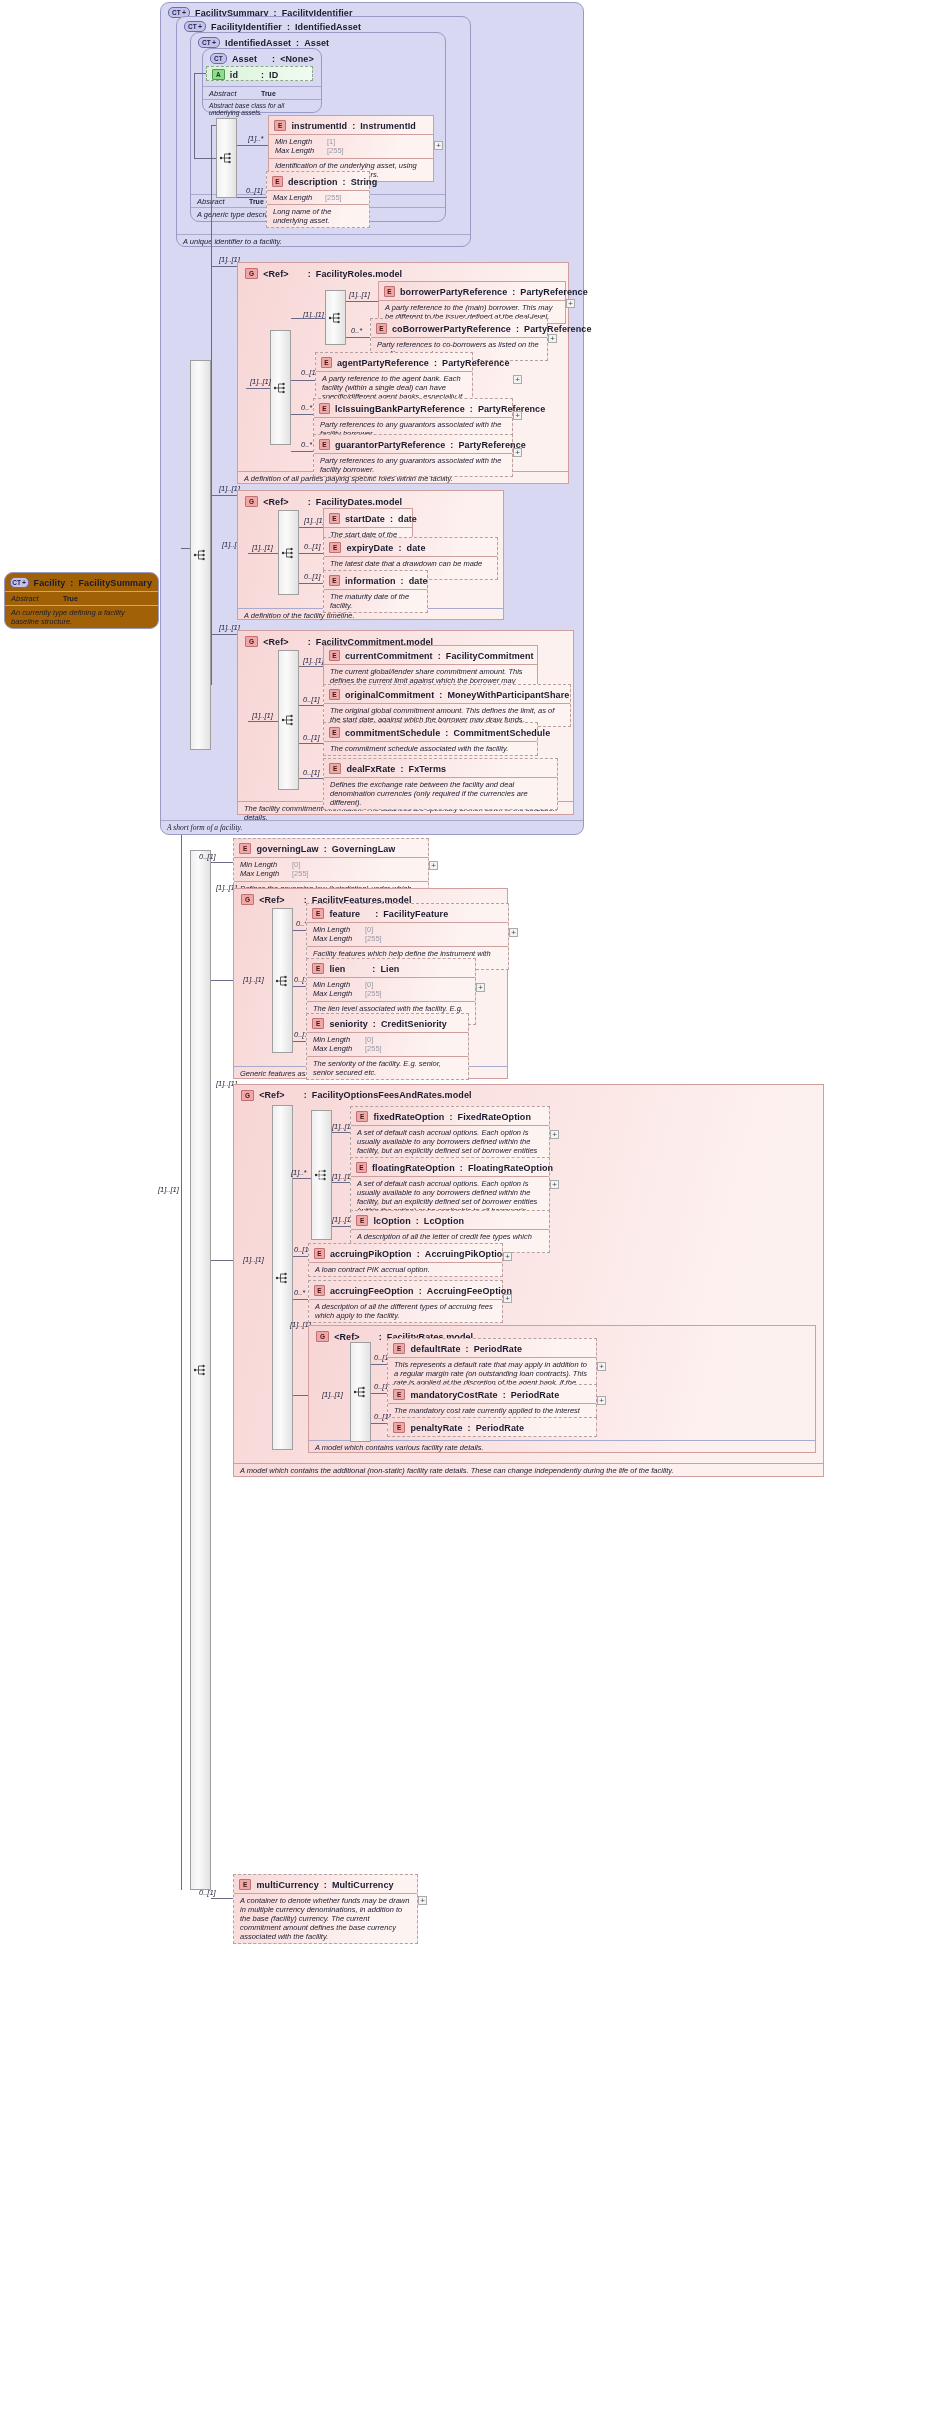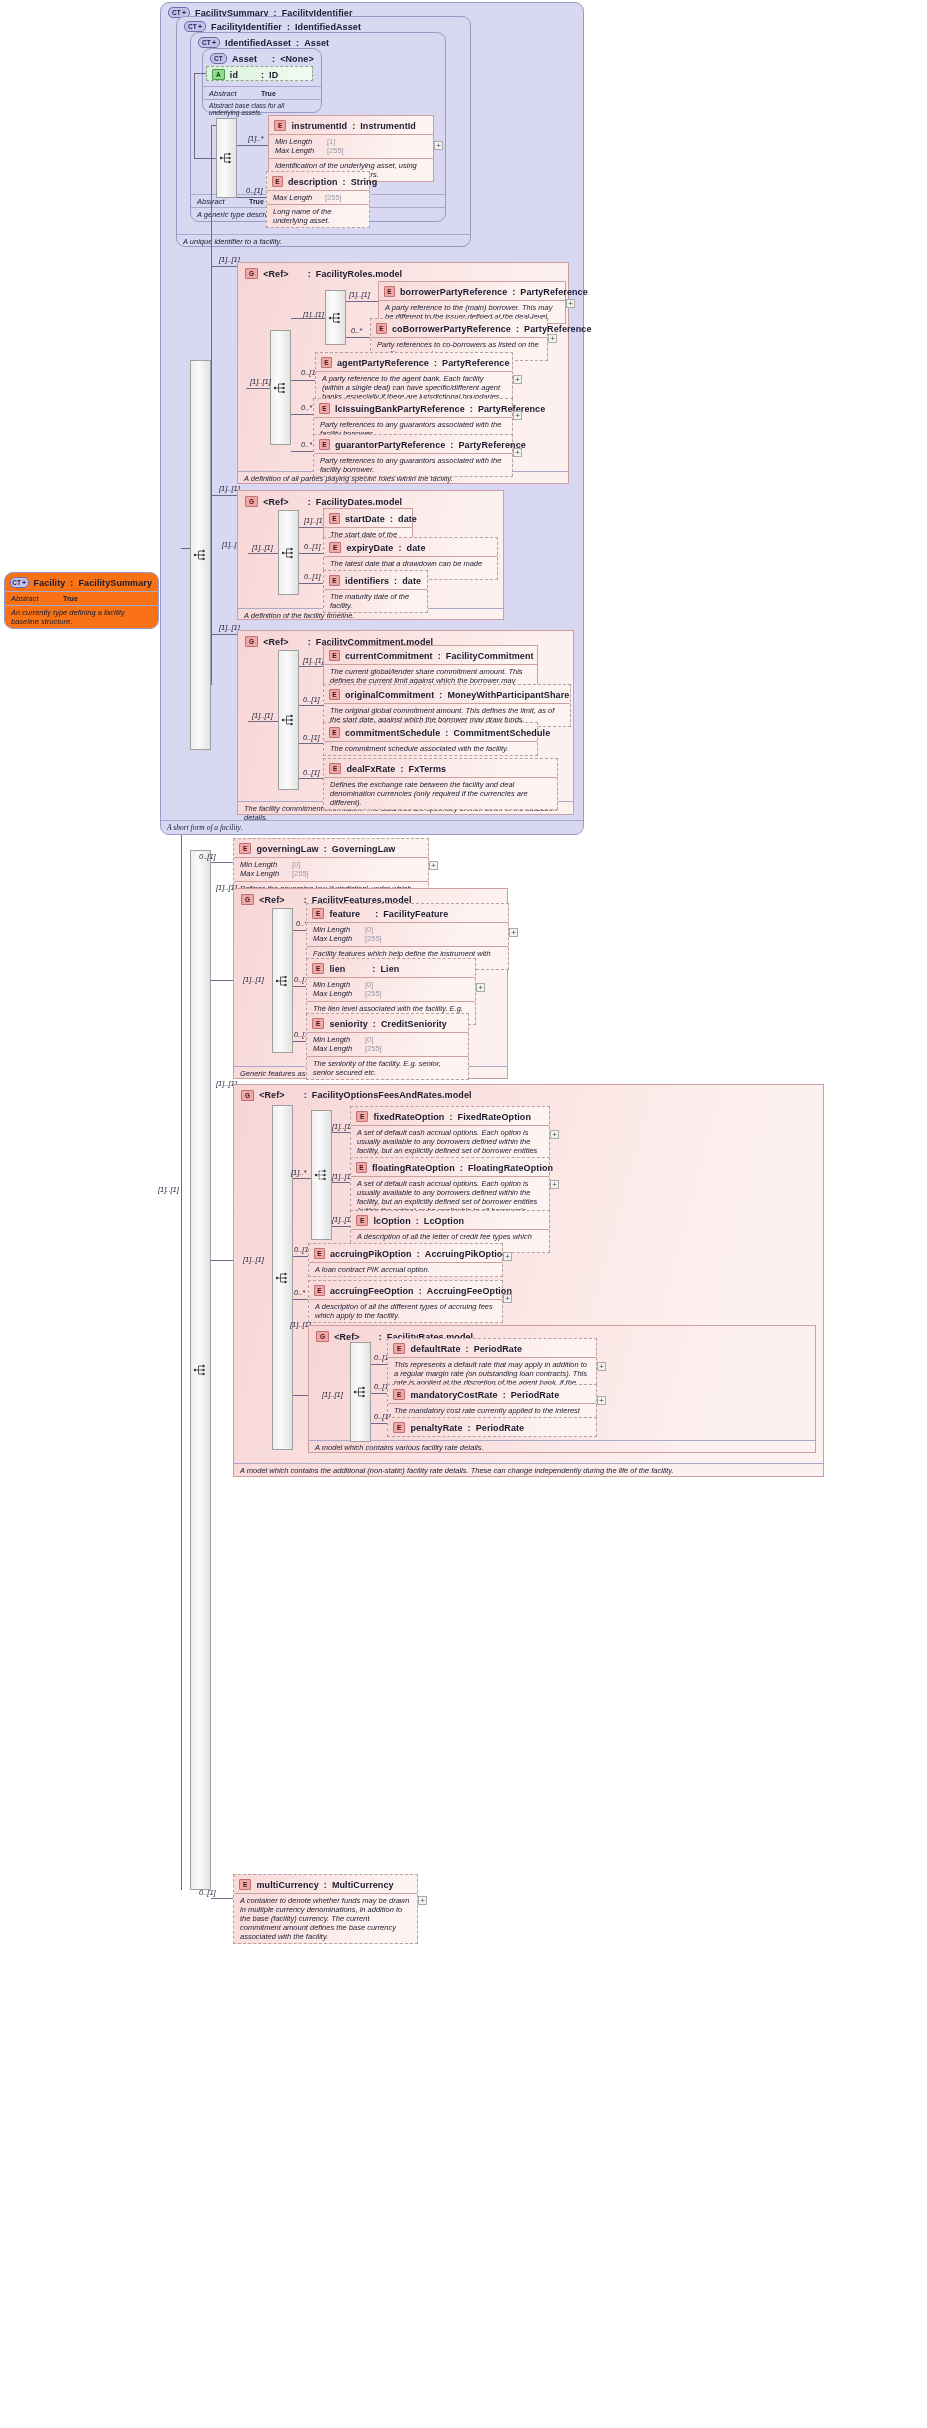--- a/index.html
+++ b/index.html
@@ -6,21 +6,21 @@
   html, body { margin:0; padding:0; background:#fff; }
   body {
     width:927px; height:2428px; position:relative;
     font-family:"Liberation Sans", sans-serif;
     font-size:8px; color:#1a1a2e;
   }
 
   
   .ct-wrap{ position:absolute; border:1px solid #9a9ac6; border-radius:9px;
             background:#d8d8f2; }
-  .ct-wrap.solid{ background:#f97316; }
+  .ct-wrap.solid{ background:#a16207; }
   .hdr{ display:flex; align-items:center; gap:5px; padding:4px 6px 3px 5px;
         font-size:9px; font-weight:bold; letter-spacing:.1px; white-space:nowrap;}
   .badge{ display:inline-flex; align-items:center; justify-content:center;
           font-size:6.5px; font-weight:bold; font-family:"Liberation Sans",sans-serif;
           border:1px solid #6a6aa8; background:#c3c3ea; color:#22224d;
           border-radius:4px; padding:0 3px; height:11px; min-width:17px; }
   .badge.ct{ border-radius:5px; }
   .badge.e{ background:#f0a7a7; border-color:#c07070; color:#401212; border-radius:1px;
             min-width:11px; height:11px; }
   .badge.g{ background:#f0a7a7; border-color:#c07070; color:#401212; border-radius:1px;
@@ -291,21 +291,21 @@
     <span class="nm">coBorrowerPartyReference</span>
     <span>:</span>
     <span class="tp">PartyReference</span>
   </div>
   <div class="footer">Party references to co-borrowers as listed on the credit agreement.</div>
 </div>
 <div class="exp" style="left:548px; top:334px;">+</div>
 
 <div class="card" style="left:301px; top:368px;">0..[1]</div>
 <div class="ln lnh" style="left:291px; top:380px; width:24px;"></div>
-<div class="el opt" style="left:315px; top:352px; width:198px;">
+<div class="el opt" style="left:315px; top:352px; width:158px;">
   <div class="hdr">
     <span class="badge e">
         <span>E</span>
       </span>
     <span class="nm">agentPartyReference</span>
     <span>:</span>
     <span class="tp">PartyReference</span>
   </div>
   <div class="footer">A party reference to the agent bank. Each facility (within a single deal) can have specific/different agent banks, especially if there are jurisdictional boundaries being crossed.</div>
 </div>
@@ -392,21 +392,21 @@
   <div class="footer">The latest date that a drawdown can be made effective against the facility.</div>
 </div>
 
 <div class="card" style="left:304px; top:572px;">0..[1]</div>
 <div class="ln lnh" style="left:299px; top:583px; width:24px;"></div>
 <div class="el opt" style="left:323px; top:570px; width:105px;">
   <div class="hdr">
     <span class="badge e">
         <span>E</span>
       </span>
-    <span class="nm">identifiers</span>
+    <span class="nm">information</span>
     <span>:</span>
     <span class="tp">date</span>
   </div>
   <div class="footer">The maturity date of the facility.</div>
 </div>
 
 <div class="grp" style="left:237px; top:630px; width:337px; height:185px;"></div>
 <div class="hdr" style="position:absolute; left:240px; top:632px;">
   <span class="badge g">
       <span>G</span>

